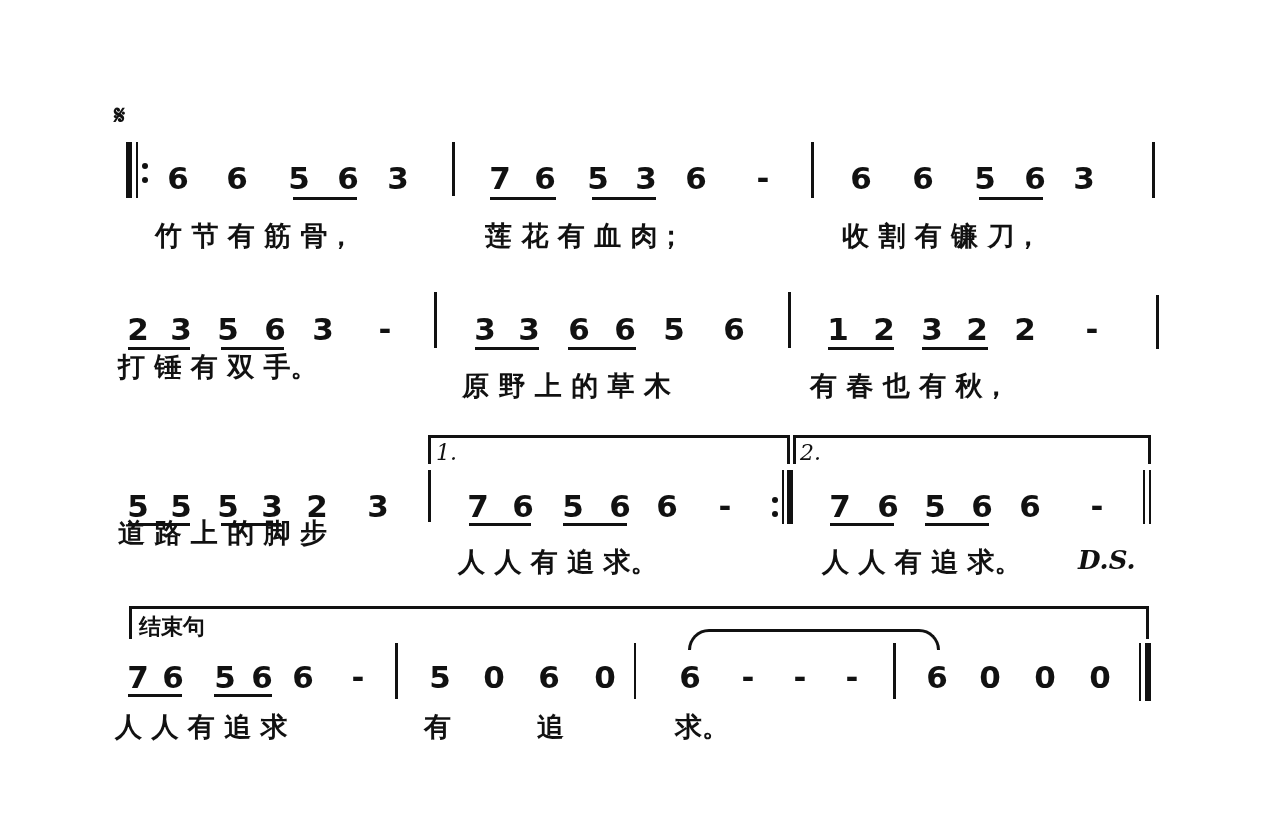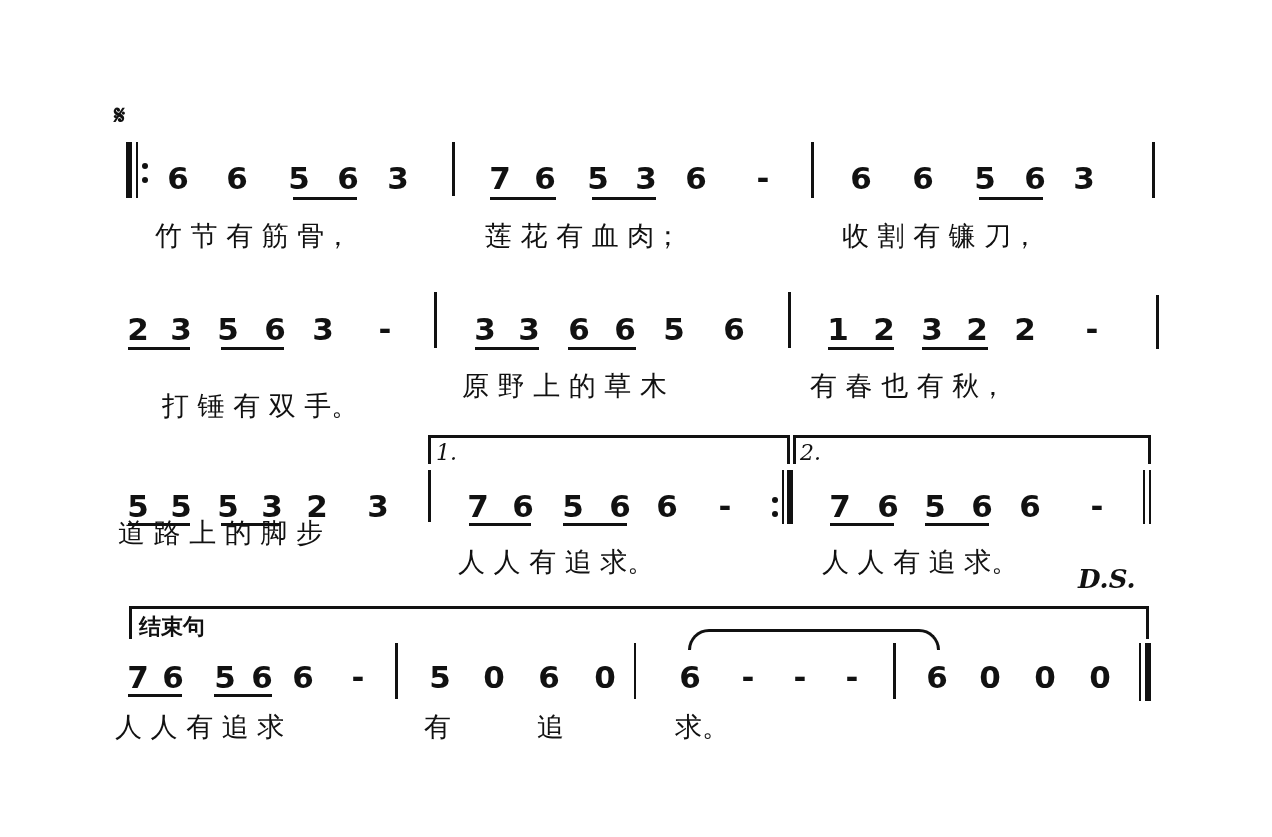--- a/index.html
+++ b/index.html
@@ -1,19 +1,19 @@
 <!DOCTYPE html>
 <html><head>
 <meta charset="utf-8">
 <style>
   html,body{margin:0;padding:0;background:#ffffff;}
   body{width:1272px;height:837px;position:relative;overflow:hidden;font-family:"DejaVu Sans","Liberation Sans",sans-serif;color:#111;}
   .page{position:absolute;left:0;top:0;width:1272px;height:837px;}
   .note{position:absolute;width:30px;text-align:center;font-family:"DejaVu Sans","Liberation Sans",sans-serif;font-weight:bold;font-size:31px;line-height:34px;color:#111;transform:translateX(-15px);}
-  .lyric{position:absolute;font-family:"DejaVu Serif","Liberation Serif",serif;font-weight:normal;font-size:27px;line-height:30px;color:#111;letter-spacing:0;}
+  .lyric{position:absolute;font-family:"DejaVu Serif","Liberation Serif",serif;font-weight:bold;font-size:27px;line-height:30px;color:#111;letter-spacing:0;}
   .bar{position:absolute;width:3px;background:#111;}
   .thick{position:absolute;width:6px;background:#111;}
   .uline{position:absolute;height:3px;background:#111;}
   .dot{position:absolute;width:6px;height:6px;border-radius:50%;background:#111;}
   .bracket{position:absolute;border-top:3px solid #111;border-left:3px solid #111;}
   .bracket.right{border-right:3px solid #111;}
   .vlabel{position:absolute;font-family:"DejaVu Serif","Liberation Serif",serif;font-style:italic;font-size:22px;color:#111;}
   .ds{position:absolute;font-family:"DejaVu Serif","Liberation Serif",serif;font-style:italic;font-weight:bold;font-size:26px;color:#111;}
   .seg{position:absolute;font-family:"DejaVu Sans","Liberation Sans",sans-serif;font-size:26px;font-weight:bold;color:#111;}
   .ending-label{position:absolute;font-family:"DejaVu Sans","Liberation Sans",sans-serif;font-weight:bold;font-size:22px;color:#111;}
@@ -94,21 +94,21 @@
     <div class="note" style="left:884px;top:312px;">2</div>
     <div class="note" style="left:932px;top:312px;">3</div>
     <div class="note" style="left:977px;top:312px;">2</div>
     <div class="note" style="left:1025px;top:312px;">2</div>
     <div class="note" style="left:1092px;top:312px;">-</div>
     <div class="uline" style="left:828px;top:347px;width:66px;"></div>
     <div class="uline" style="left:922px;top:347px;width:66px;"></div>
 
     <div class="bar" style="left:1156px;top:295px;height:54px;"></div>
 
-    <div class="lyric" style="left:118px;top:391px;margin-left:44px;">打 锤 有 双 手。</div>
+    <div class="lyric" style="left:118px;top:352px;">打 锤 有 双 手。</div>
     <div class="lyric" style="left:462px;top:371px;">原 野 上 的 草  木</div>
     <div class="lyric" style="left:810px;top:371px;">有 春 也 有 秋，</div>
   </div>
 
   <div>
 
     <div class="bracket right" style="left:428px;top:435px;width:356px;height:26px;"></div>
     <div class="vlabel" style="left:436px;top:440px;">1.</div>
     <div class="bracket right" style="left:793px;top:435px;width:352px;height:26px;"></div>
     <div class="vlabel" style="left:800px;top:440px;">2.</div>
@@ -146,21 +146,21 @@
     <div class="note" style="left:1097px;top:489px;">-</div>
     <div class="uline" style="left:830px;top:523px;width:64px;"></div>
     <div class="uline" style="left:925px;top:523px;width:64px;"></div>
 
     <div class="bar" style="left:1143px;top:470px;height:54px;width:2px;"></div>
     <div class="bar" style="left:1149px;top:470px;height:54px;width:2px;"></div>
 
     <div class="lyric" style="left:118px;top:518px;">道 路 上 的 脚  步</div>
     <div class="lyric" style="left:458px;top:547px;">人 人 有 追 求。</div>
     <div class="lyric" style="left:822px;top:547px;">人 人 有 追 求。</div>
-    <div class="ds" style="left:1078px;top:564px;">D.S.</div>
+    <div class="ds" style="left:1078px;top:545px;">D.S.</div>
   </div>
 
   <div>
     <div class="bracket right" style="left:129px;top:606px;width:1014px;height:30px;"></div>
     <div class="ending-label" style="left:139px;top:612px;">结束句</div>
 
     <div class="note" style="left:138px;top:660px;">7</div>
     <div class="note" style="left:173px;top:660px;">6</div>
     <div class="note" style="left:225px;top:660px;">5</div>
     <div class="note" style="left:262px;top:660px;">6</div>

